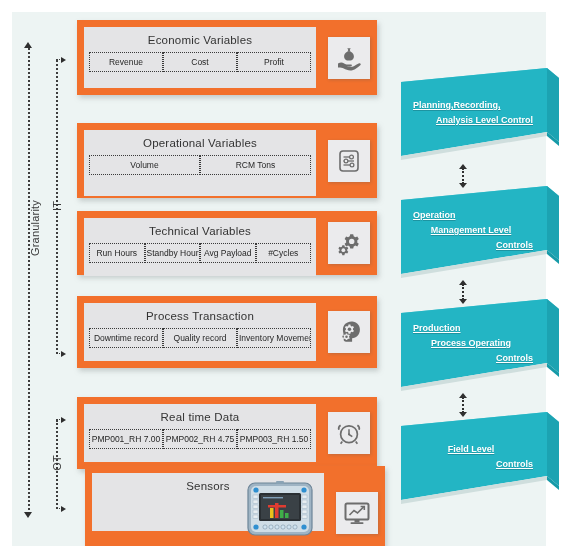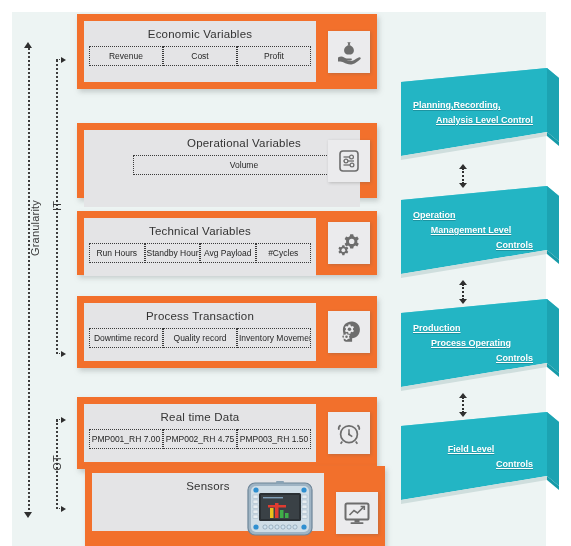--- a/index.html
+++ b/index.html
@@ -149,43 +149,44 @@
     <div class="seg-label it">IT</div>
   </div>
 
   <div>
     <div class="seg-arrow a-ot-top"></div>
     <div class="seg ot"></div>
     <div class="seg-arrow a-ot-bot"></div>
     <div class="seg-label ot">OT</div>
   </div>
 
-  <div class="card" style="top:2px;height:75px;">
+  <div class="card" style="top:8px;height:75px;">
     <div class="card-inner" style="height:61px;">
       <div class="card-title">Economic Variables</div>
       <div class="chips">
         <div class="chip">Revenue</div>
         <div class="chip">Cost</div>
         <div class="chip">Profit</div>
       </div>
     </div>
     <div class="card-icon">
       <svg width="28" height="28" viewBox="0 0 28 28">
         <path d="M12.3 4.2h3.4l-1 1.8 1 1.8h-3.4l1-1.8z" fill="#6d6d6d"></path>
         <path d="M14 7.6c-2.7 0-4.9 2.3-4.9 5 0 2 1.3 3.5 3 4h3.8c1.7-.5 3-2 3-4 0-2.7-2.2-5-4.9-5z" fill="#6d6d6d"></path>
         <path d="M3 19.6c2.4-1.4 4.2-1.2 6.2-.2 1.2.6 2 1.2 3.4 1.2h3.6c.7 0 1.1.9.3 1.3-.9.4-3.3.3-4.6.2 1.9.5 4.7.9 6.3.3 2-.8 4-2.4 5.9-3.1 1.1-.4 2.2.8 1.4 1.7-1.9 2-5.3 4.6-8.1 5.2-3.3.7-6.4-.5-8.6-1.6-1.8-.9-3.6-1.2-5.8-1.1z" fill="#6d6d6d"></path>
       </svg>
     </div>
   </div>
 
   <div class="card" style="top:111px;height:75px;">
-    <div class="card-inner" style="height:77px;padding-left:44px;">
+    <div class="card-inner" style="height:66px;">
       <div class="card-title">Operational Variables</div>
       <div class="chips">
         <div class="chip">Volume</div>
+        <div class="chip">RCM Tons</div>
       </div>
     </div>
     <div class="card-icon">
       <svg width="28" height="28" viewBox="0 0 28 28">
         <rect x="5" y="4" width="18" height="20" rx="3" fill="none" stroke="#6d6d6d" stroke-width="1.6"></rect>
         <line x1="8.5" y1="10" x2="19" y2="10" stroke="#6d6d6d" stroke-width="1.3"></line>
         <line x1="8.5" y1="14" x2="19" y2="14" stroke="#6d6d6d" stroke-width="1.3"></line>
         <line x1="8.5" y1="18" x2="19" y2="18" stroke="#6d6d6d" stroke-width="1.3"></line>
         <circle cx="16.5" cy="10" r="1.9" fill="#ebebed" stroke="#6d6d6d" stroke-width="1.2"></circle>
         <circle cx="11" cy="14" r="1.9" fill="#ebebed" stroke="#6d6d6d" stroke-width="1.2"></circle>

